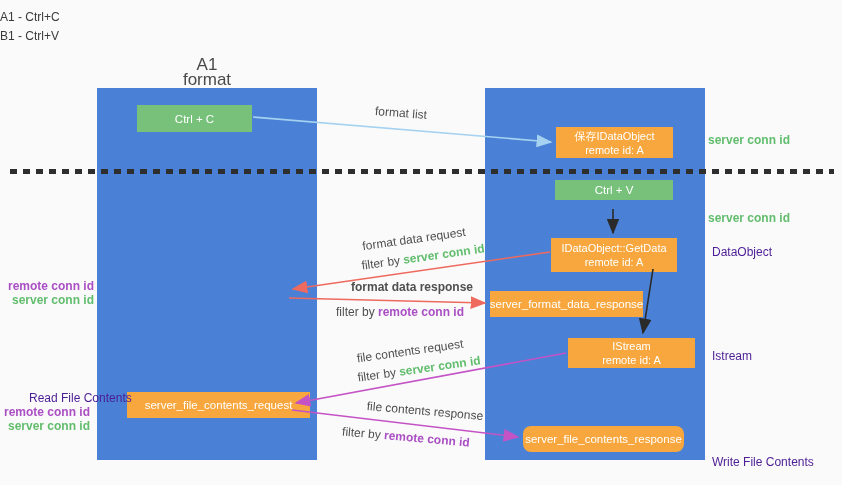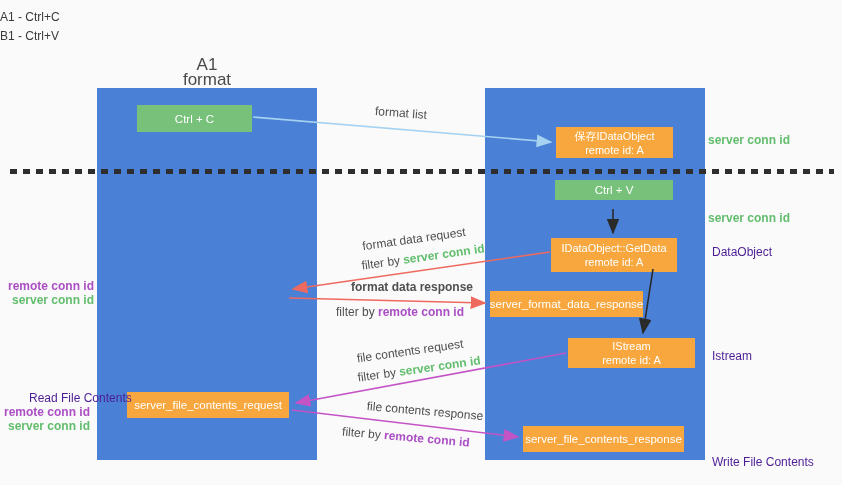--- a/index.html
+++ b/index.html
@@ -67,25 +67,25 @@
 
   <div class="box orange" style="left:490px;top:291px;width:153px;height:26px;text-align:center;">
     <span>server_format_data_response</span>
   </div>
 
   <div class="box orange" style="left:568px;top:338px;width:127px;height:30px;font-size:11px;">
     <span>IStream</span>
     <span>remote id: A</span>
   </div>
 
-  <div class="box orange" style="left:127px;top:392px;width:162px;height:26px;">
+  <div class="box orange" style="left:127px;top:392px;width:183px;height:26px;">
     <span>server_file_contents_request</span>
   </div>
 
-  <div class="box orange" style="left:523px;top:426px;width:161px;height:26px;">
+  <div class="box orange" style="left:523px;top:426px;width:161px;height:26px;border-radius:8px;">
     <span>server_file_contents_response</span>
   </div>
 
   <svg class="arrows" width="842" height="485" viewBox="0 0 842 485">
     <defs>
       <marker id="m-blue" markerWidth="10" markerHeight="8" refX="9" refY="4" orient="auto">
         <path d="M0,0 L10,4 L0,8 Z" fill="#a5d2f0"></path>
       </marker>
       <marker id="m-red" markerWidth="10" markerHeight="8" refX="9" refY="4" orient="auto">
         <path d="M0,0 L10,4 L0,8 Z" fill="#ee6a5f"></path>

